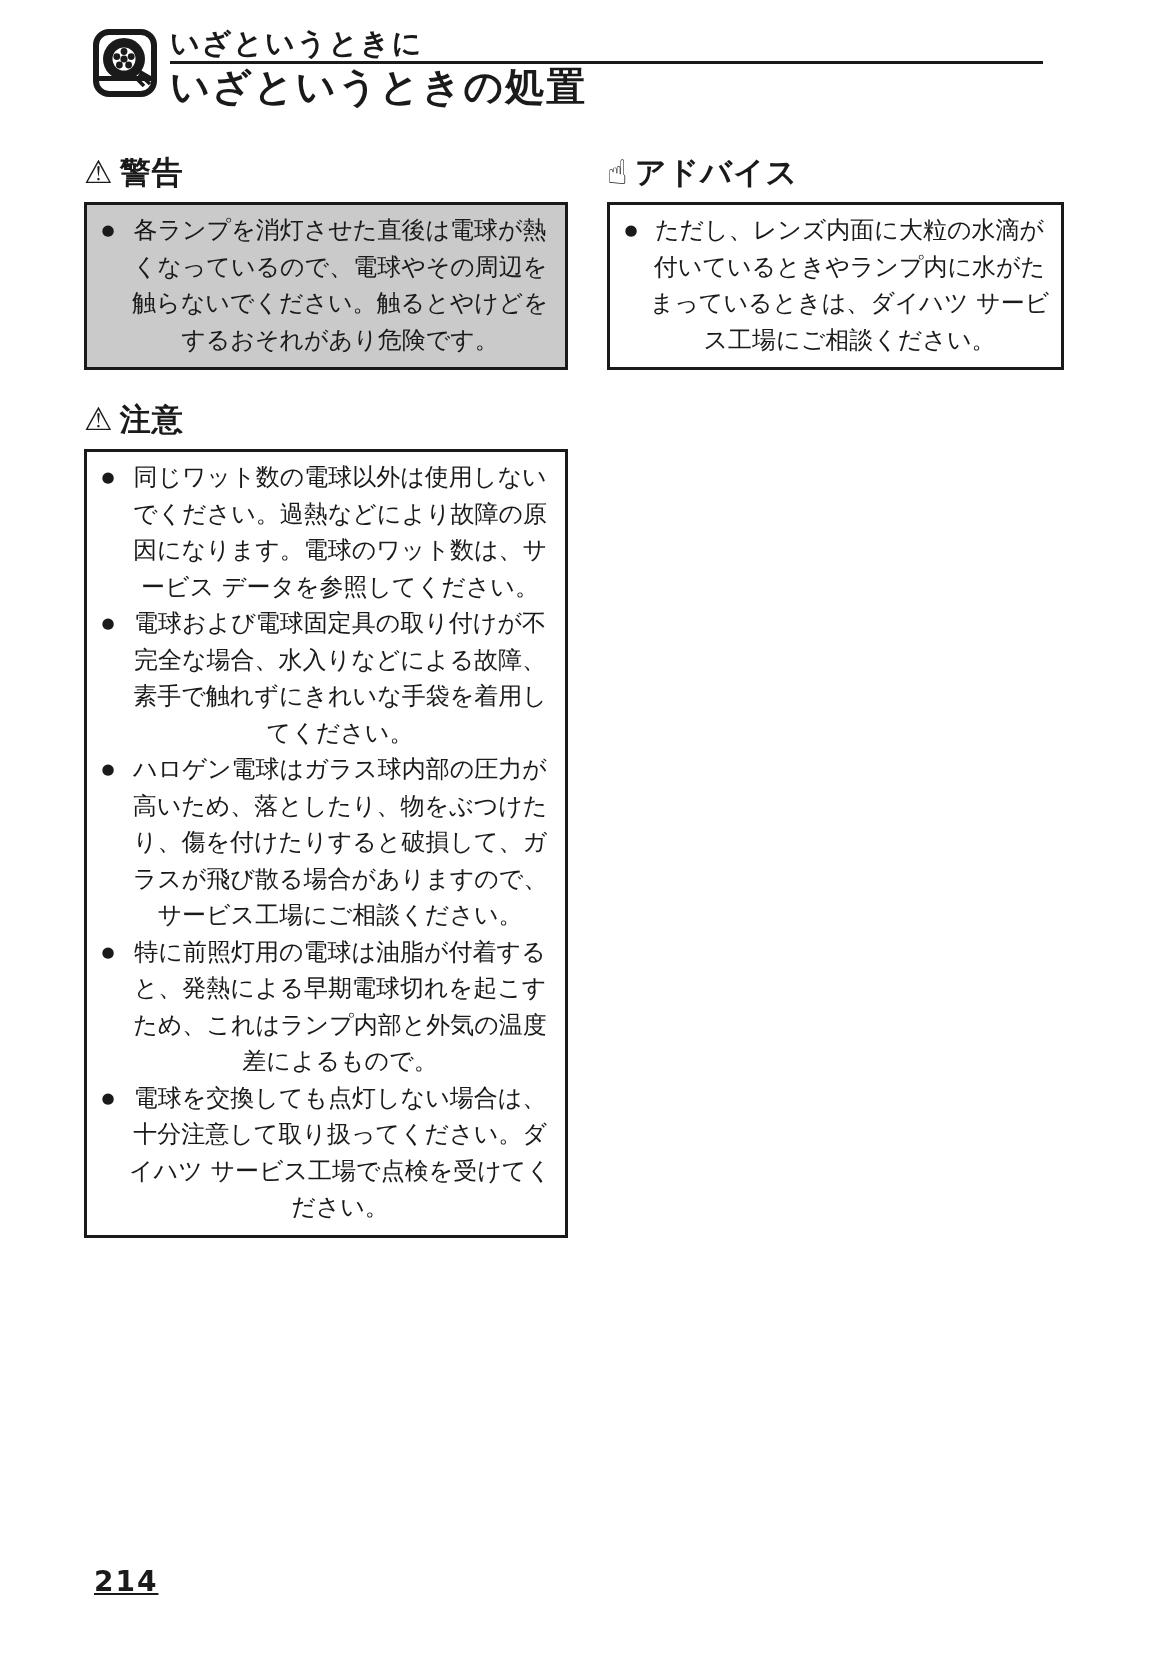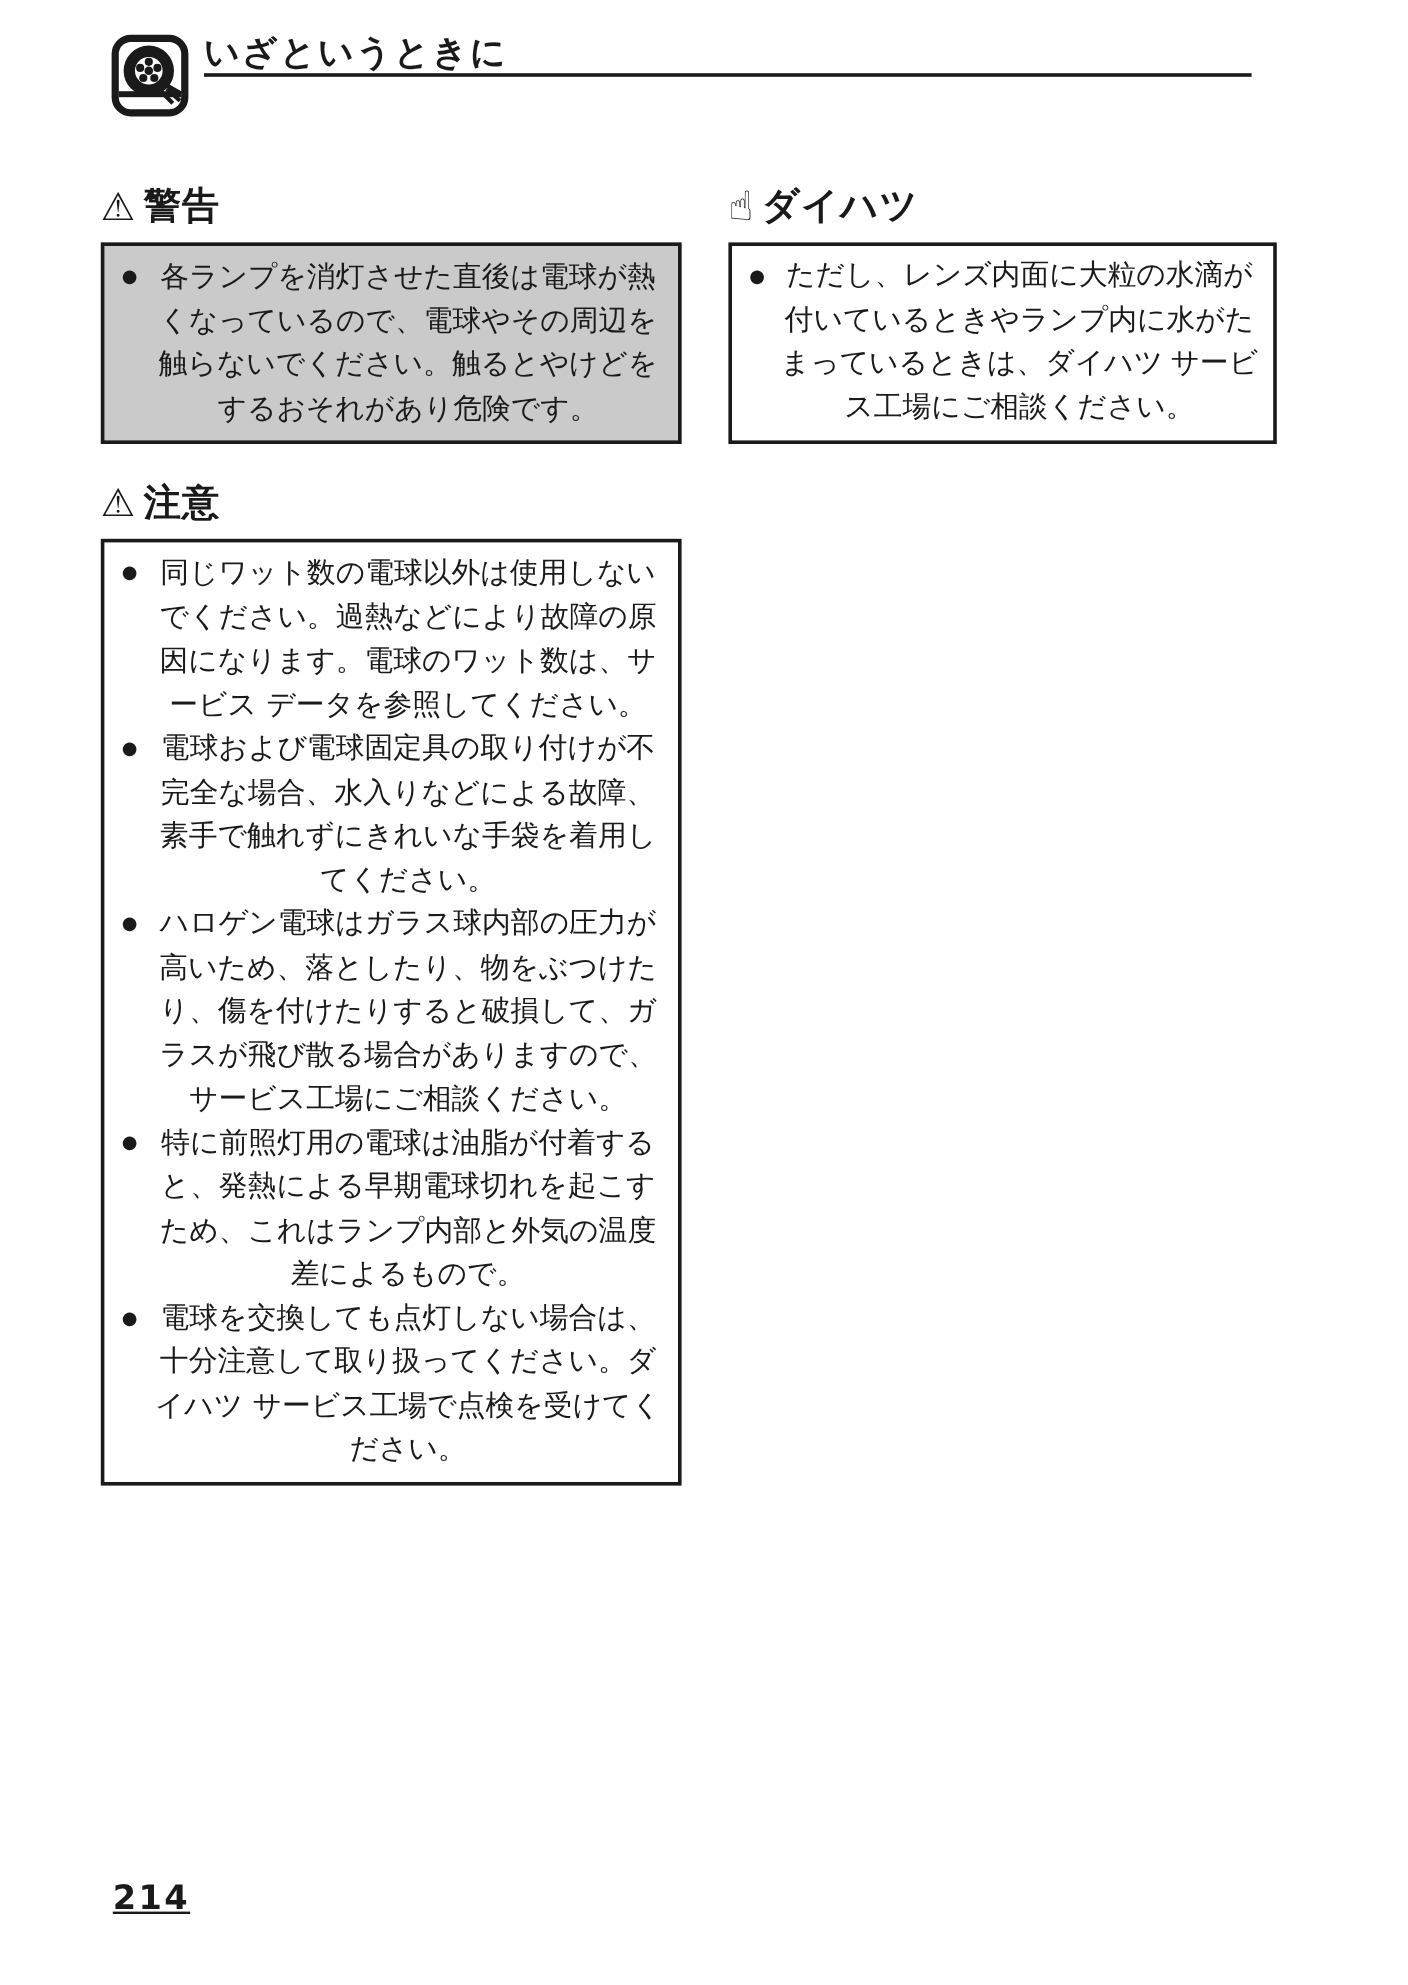--- a/index.html
+++ b/index.html
@@ -80,20 +80,21 @@
           <circle cx="27.4" cy="37" r="3.4"></circle>
           <circle cx="24.8" cy="28.6" r="3.4"></circle>
           <circle cx="32" cy="31" r="3.6"></circle>
         </g>
         <rect x="7" y="48" width="52" height="5" fill="#1a1a1a"></rect>
         <path d="M45 42 L59 50 M47 46 L58 56 M42 48 L52 58" stroke="#1a1a1a" stroke-width="3.5" fill="none"></path>
       </svg>
     </div>
     <div class="header-text">
       <div class="chapter">いざというときに</div>
+      <div class="page-title">いざというときの処置</div>
     </div>
   </div>
 
   <div class="col-left">
 
     <div>
       <div class="sec-heading">
         <span class="tri-icon">⚠</span>
         <span>警告</span>
       </div>
@@ -133,27 +134,27 @@
         </div>
       </div>
     </div>
 
   </div>
 
   <div class="col-right">
     <div>
       <div class="sec-heading">
         <span class="hand-icon">☝</span>
-        <span>ダイハツ</span>
+        <span>アドバイス</span>
       </div>
       <div class="box">
         <div class="bullet-item">
           <span class="marker">●</span>
           <span class="bullet-text">
-            <span class="para" style="display:block;font-family:Liberation Serif, serif;">ただし、レンズ内面に大粒の水滴が付いているときやランプ内に水がたまっているときは、ダイハツ サービス工場にご相談ください。</span>
+            <span class="para" style="display:block;">ただし、レンズ内面に大粒の水滴が付いているときやランプ内に水がたまっているときは、ダイハツ サービス工場にご相談ください。</span>
           </span>
         </div>
       </div>
     </div>
   </div>
 
   <div class="pagenum">214</div>
 
 </div>
 

